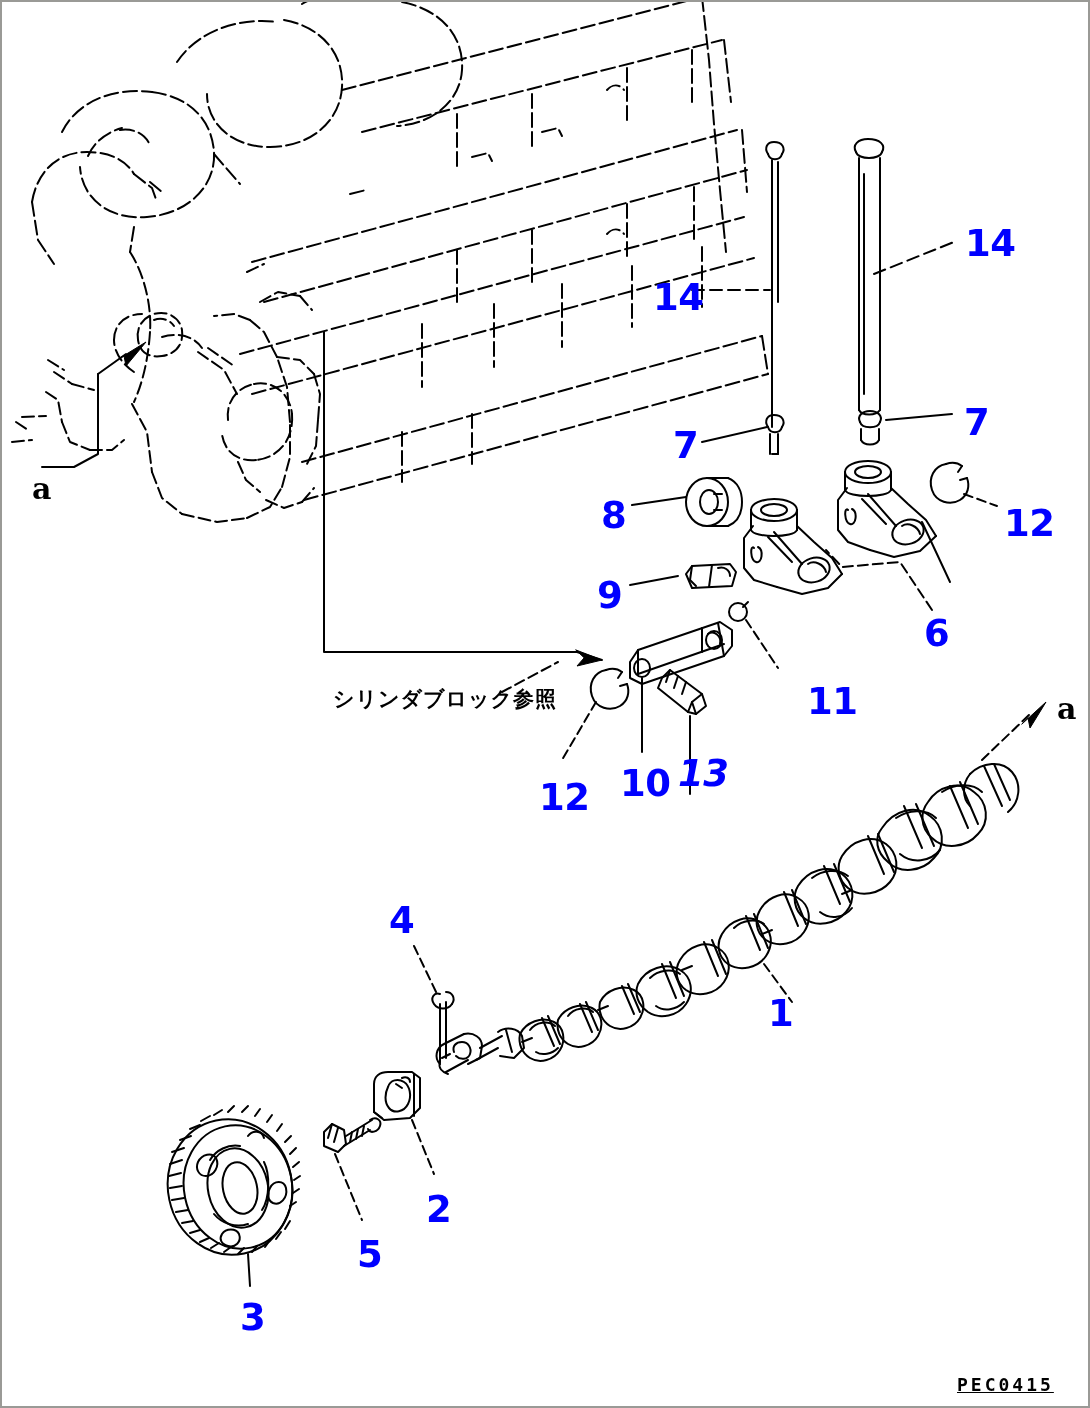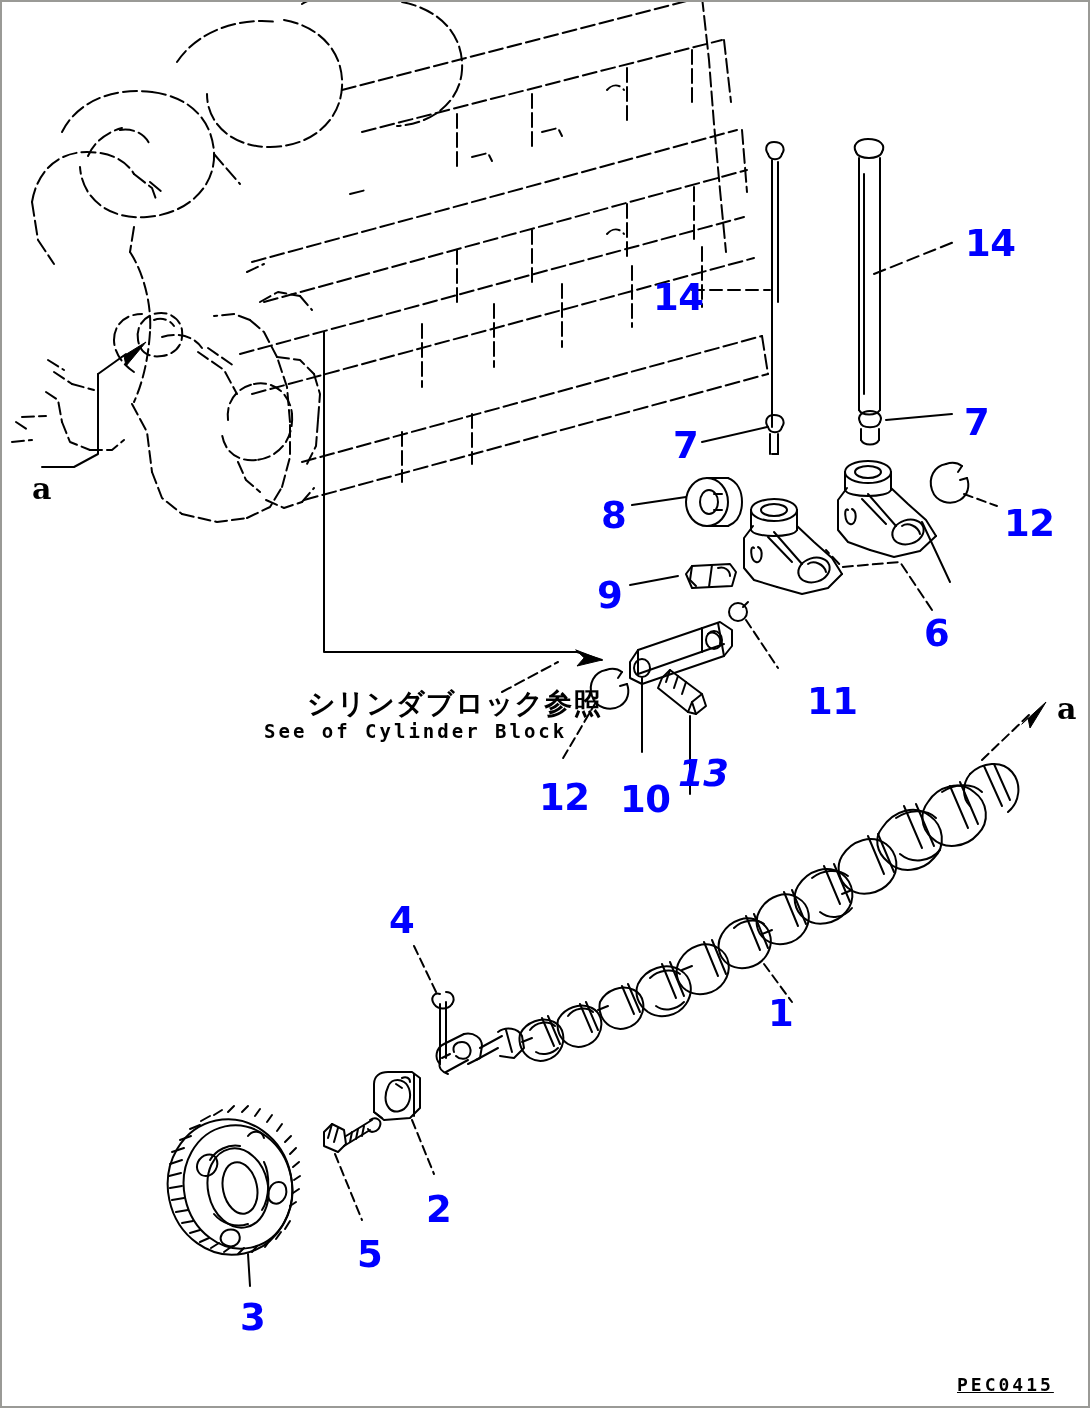--- a/index.html
+++ b/index.html
@@ -30,23 +30,24 @@
     font-family:"DejaVu Serif",serif;
     font-weight:bold;
     font-size:30px;
     line-height:30px;
   }
   .note-jp{
     position:absolute;
     color:#000;
     font-family:Liberation Serif, serif;
     font-weight:bold;
-    font-size:28px;
+    font-size:21px;
     letter-spacing:1px;
     white-space:nowrap;
+    margin-left:26px;
   }
   .note-en{
     position:absolute;
     color:#000;
     font-family:"DejaVu Sans Mono","Liberation Mono",monospace;
     font-weight:bold;
     font-size:19px;
     letter-spacing:3px;
     white-space:nowrap;
   }
@@ -540,36 +541,35 @@
         <path d="M 246 1134 C 250 1128 260 1128 262 1136"></path>
       </g>
       <g>
           <path d="M 246 1252 L 248 1284"></path>
         </g>
 
     </g>
   </svg>
 
   <div class="note-jp" style="left:305px;top:683px;">シリンダブロック参照</div>
-  <div class="note-en" style="left:262px;top:718px;">See of Cylinder Block</div>
 
   <div class="amark" style="left:30px;top:472px;">a</div>
   <div class="amark" style="left:1055px;top:692px;">a</div>
 
   <div class="lbl" style="left:766px;top:996px;">1</div>
   <div class="lbl" style="left:424px;top:1192px;">2</div>
   <div class="lbl" style="left:238px;top:1300px;">3</div>
   <div class="lbl" style="left:387px;top:903px;">4</div>
   <div class="lbl" style="left:355px;top:1237px;">5</div>
   <div class="lbl" style="left:922px;top:616px;">6</div>
   <div class="lbl" style="left:671px;top:428px;">7</div>
   <div class="lbl" style="left:962px;top:405px;">7</div>
   <div class="lbl" style="left:599px;top:498px;">8</div>
   <div class="lbl" style="left:595px;top:578px;">9</div>
-  <div class="lbl" style="left:618px;top:766px;margin-top:16px;">10</div>
+  <div class="lbl" style="left:618px;top:766px;">10</div>
   <div class="lbl" style="left:805px;top:684px;">11</div>
   <div class="lbl" style="left:537px;top:780px;">12</div>
   <div class="lbl" style="left:1002px;top:506px;">12</div>
   <div class="lbl" style="left:676px;top:756px;font-style:italic;">13</div>
   <div class="lbl" style="left:651px;top:280px;">14</div>
   <div class="lbl" style="left:963px;top:226px;">14</div>
 
   <div class="footer-code" style="left:955px;top:1372px;text-decoration:underline;">PEC0415</div>
 
 </div>

